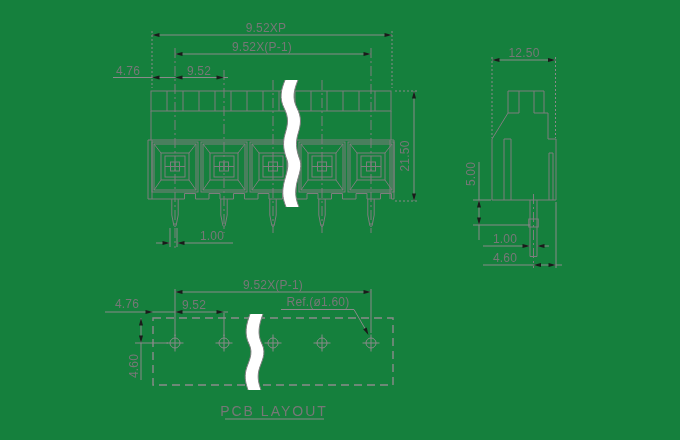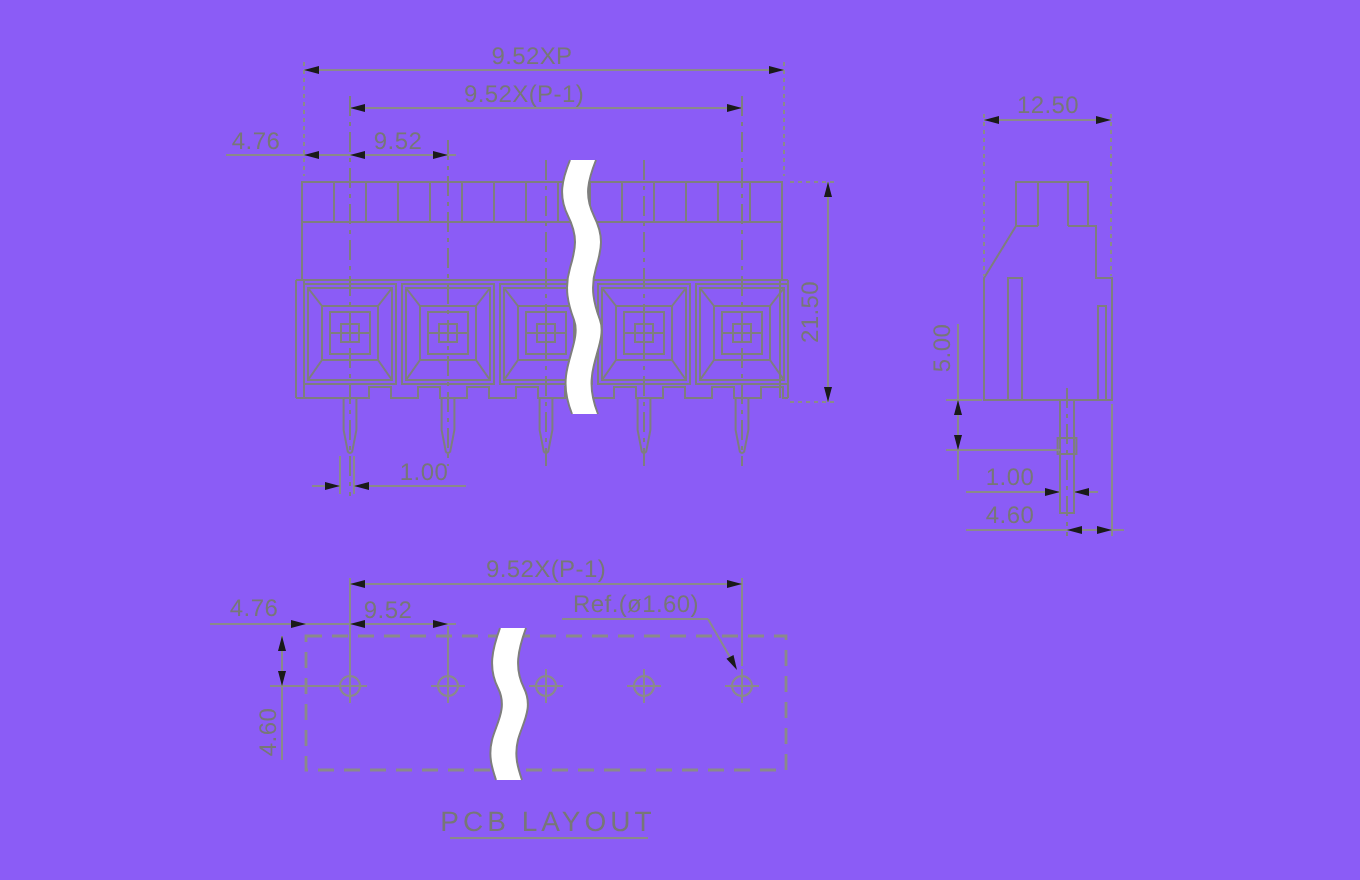--- a/index.html
+++ b/index.html
@@ -1,16 +1,16 @@
 <!DOCTYPE html>
 <html><head>
 <meta charset="utf-8">
 <style>
   html,body{margin:0;padding:0;background:#ffffff;}
-  #canvas{position:relative;width:680px;height:440px;background:#8b5cf6;overflow:hidden;
+  #canvas{position:relative;width:680px;height:440px;background:#15803d;overflow:hidden;
           font-family:"Liberation Sans",sans-serif;}
   svg{position:absolute;left:0;top:0;}
   .ln{stroke:#7e7e7e;stroke-width:1;fill:none;}
   .thin{stroke:#8a8a8a;stroke-width:1;fill:none;}
   .ext{stroke:#8a8a8a;stroke-width:1;fill:none;stroke-dasharray:2 2;}
   .cl{stroke:#7e7e7e;stroke-width:1;fill:none;stroke-dasharray:10 3 2 3;}
   .dashrect{stroke:#8a8a8a;stroke-width:1.4;fill:none;stroke-dasharray:8 5;}
   .mask{fill:#ffffff;stroke:none;}
   .brk{stroke:#7e7e7e;stroke-width:1;fill:none;}
   .ah{fill:#1a1a1a;stroke:none;}

